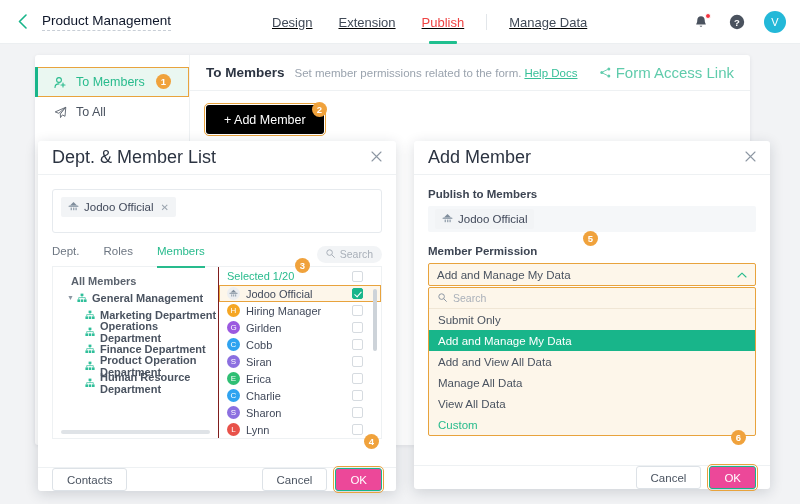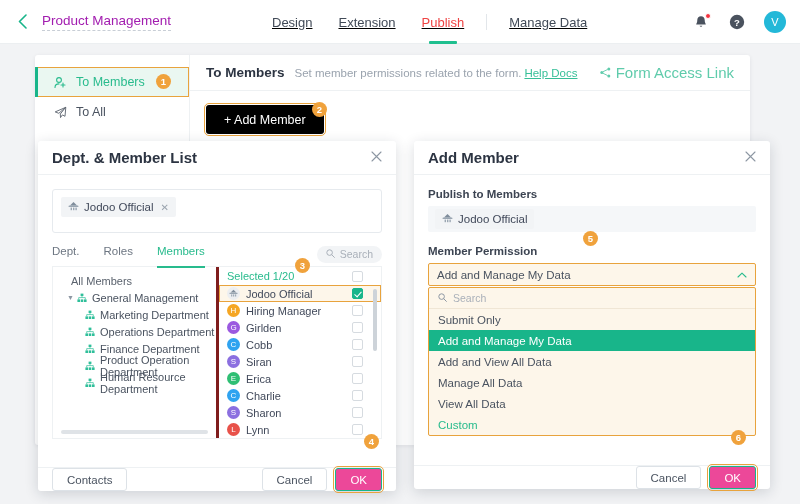--- a/index.html
+++ b/index.html
@@ -14,21 +14,21 @@
 
   
   .topbar {
     position: absolute; left: 0; top: 0; width: 800px; height: 44px;
     background: #ffffff; display: flex; align-items: center;
     border-bottom: 1px solid #eceff1;
   }
   .back-icon { margin-left: 14px; width: 16px; height: 16px; display: flex; align-items: center; justify-content: center; cursor: pointer; }
   .back-icon svg { display: block; }
   .app-title {
-    margin-left: 12px; font-size: 13.5px; color: #a21caf;
+    margin-left: 12px; font-size: 13.5px; color: #0f172a;
     border-bottom: 1px dashed #c8ced6; padding-bottom: 2px; line-height: 15px;
   }
   .nav { position: absolute; left: 272px; top: 0; height: 44px; display: flex; align-items: center; text-decoration: underline; }
   .nav-item {
     font-size: 13px; color: #414a57; margin-right: 26px; position: relative;
     height: 44px; display: flex; align-items: center; cursor: pointer; white-space: nowrap;
   }
   .nav-item.active { color: #ef4444; }
   .nav-item.active::after {
     content: ""; position: absolute; left: 50%; transform: translateX(-50%);
@@ -91,21 +91,21 @@
 
   
   .modal {
     position: absolute; background: #fff; border-radius: 3px;
     box-shadow: 0 3px 14px rgba(20,30,50,0.16); z-index: 30;
   }
   .modal-head {
     height: 34px; display: flex; align-items: center; padding: 0 14px;
     border-bottom: 1px solid #eef1f3;
   }
-  .modal-title { font-size: 15px; font-weight: bold; color: #2c3442; }
+  .modal-title { font-size: 18px; font-weight: normal; color: #2c3442; }
   .modal-close { margin-left: auto; color: #8d97a3; font-size: 13px; cursor: pointer; line-height: 1; }
   .modal-foot {
     position: absolute; left: 0; right: 0; bottom: 0; height: 24px;
     border-top: 1px solid #eef1f3; display: flex; align-items: center; padding: 0 14px;
   }
   .btn {
     height: 23px; padding: 0 14px; font-size: 11.5px; border-radius: 3px;
     border: 1px solid #dde2e7; background: #fff; color: #4a5360; cursor: pointer;
   }
   .btn-primary { background: #ec4899; border-color: #18b58a; color: #fff; text-align: center; }
@@ -133,21 +133,21 @@
   .tab.active { color: #28bb8d; }
   .tab.active::after {
     content:""; position:absolute; left:0; right:0; bottom:-1px; height:2px; background:#28bb8d;
   }
   .search-pill {
     margin-left: auto; display: flex; align-items: center; gap: 5px;
     background: #f2f4f6; border-radius: 10px; height: 17px; padding: 0 9px;
     font-size: 10.5px; color: #a9b0b9; cursor: text; margin-bottom: 3px;
   }
   .two-cols { margin: 0 14px; display: flex; height: 172px; border: 1px solid #eef1f3; border-top: none;}
-  .col-tree { width: 166px; border-right: 3px solid #7f1d1d; position: relative; padding-top: 5px; overflow: hidden;}
+  .col-tree { width: 166px; border-right: 1px solid #7f1d1d; position: relative; padding-top: 5px; overflow: hidden; font-weight: bold;}
   .tree-item { display: flex; align-items: center; height: 17px; font-size: 11px; color: #4a5360; padding-left: 8px; cursor: pointer;}
   .tree-item.root { padding-left: 8px; color: #5a626d; }
   .tree-caret { width: 10px; font-size: 7px; color: #8d97a3; }
   .dept-ico { margin-right: 5px; display:flex; align-items:center;}
   .hscroll { position: absolute; left: 8px; right: 8px; bottom: 4px; height: 4px; background: #dfe3e7; border-radius: 2px; }
 
   .col-members { flex: 1; position: relative; overflow: hidden; }
   .sel-row { display: flex; align-items: center; height: 18px; padding: 0 0 0 8px; }
   .sel-text { font-size: 11px; color: #28bb8d; }
   .cbox {

